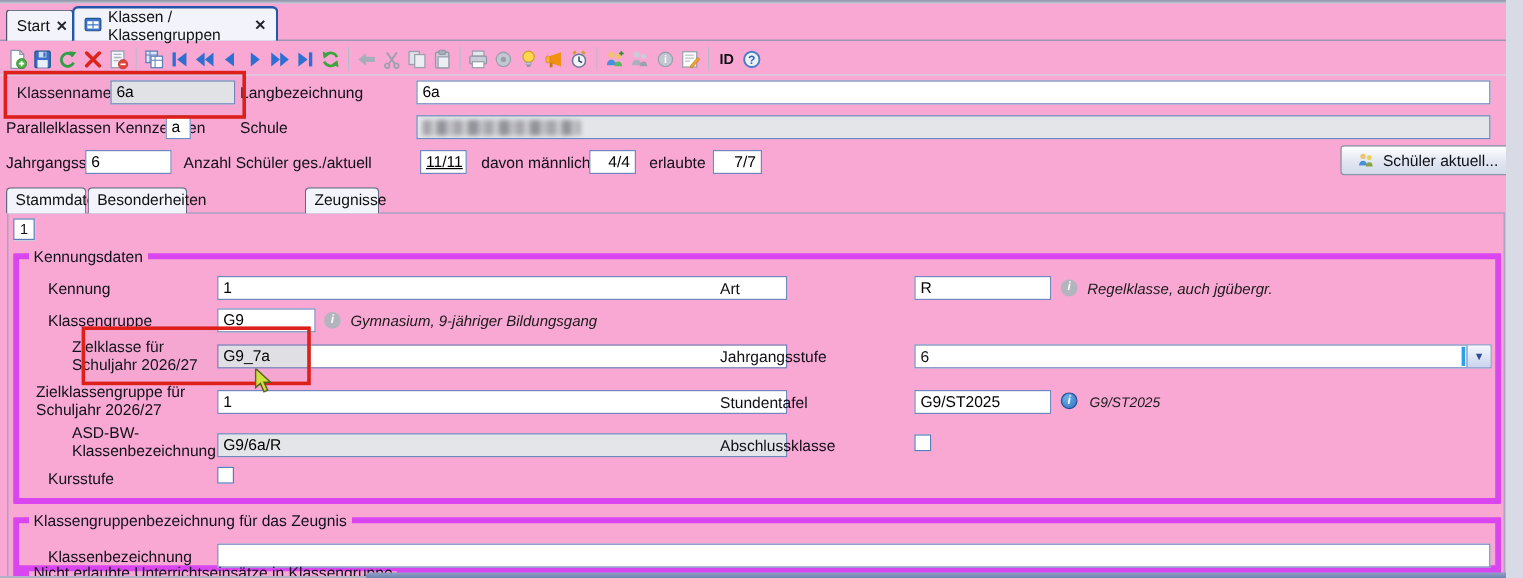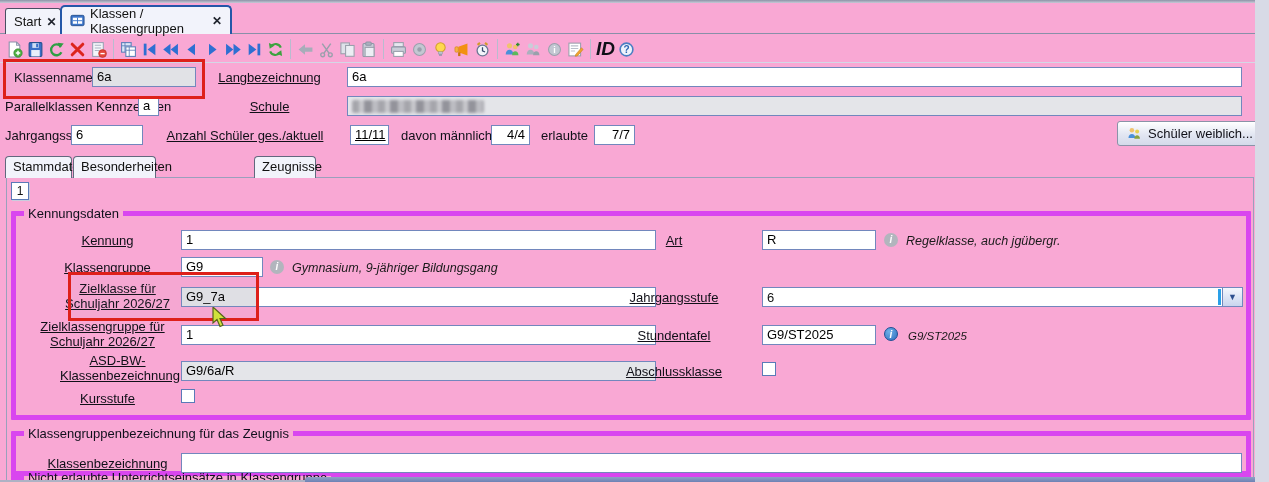--- a/index.html
+++ b/index.html
@@ -3,21 +3,21 @@
 <meta charset="utf-8">
 <style>
   * { margin:0; padding:0; box-sizing:border-box; }
   html,body { background:#d8dae6; }
   #app {
     position:relative; width:1255px; height:482px; overflow:hidden;
     background:#f9a8d4; font-family:"Liberation Sans",sans-serif;
     font-size:13px; color:#111;
   }
   .lbl { position:absolute; white-space:nowrap; color:#101018; }
-  .lbl-r { position:absolute; text-align:center; color:#101018; line-height:15px;text-decoration:underline; }
+  .lbl-r { position:absolute; text-align:left; color:#101018; line-height:15px; }
   .fld {
     position:absolute; border:1px solid #7287bd; background:#fff;
     height:20px; line-height:18px; padding:0 4px; font-size:13px; color:#000;
     overflow:hidden; white-space:nowrap;
   }
   .ro { background:#e4e5e9; }
   .num { text-align:right; }
   .cb { position:absolute; width:14px; height:14px; border:1px solid #5a7ab8; background:#fff; }
   .hint { position:absolute; font-style:italic; font-size:12.5px; color:#1a1a1a; white-space:nowrap; }
   .hint-sm { font-size:11.5px; }
@@ -43,21 +43,21 @@
     display:flex; align-items:center; gap:5px; padding:0 8px; z-index:2;
   }
   .ttab.active { top:5px; height:29px; border:2px solid #2457a8; border-bottom:none; border-radius:5px 5px 0 0; }
   .xglyph { font-weight:bold; font-size:12px; color:#20242e; cursor:default; }
 
   
   .toolbar { position:absolute; left:4px; top:37px; height:24px; display:flex; align-items:center; }
   .tbtn { width:21px; height:21px; display:flex; align-items:center; justify-content:center; }
   .tbtn svg { width:17px; height:17px; }
   .tsep { width:1px; height:20px; background:#b8bccf; margin:0 4px; }
-  .idbtn { font-weight:bold; font-size:19px; padding:0 4px; color:#101018;font-style:italic; }
+  .idbtn { font-weight:bold; font-size:12px; padding:0 4px; color:#101018; }
   .tbline { position:absolute; left:0; top:62px; width:100%; height:1px; background:#d4d7e6; }
 
   
   .redbox { position:absolute; border:3px solid #de201a; z-index:7; background:rgba(160,160,170,0.04); }
 
   
   .dtab {
     position:absolute; top:156px; height:22px; line-height:20px; padding:0 7px;
     background:#f2f3fb; border:1px solid #62687e; border-bottom:none;
     border-radius:4px 4px 0 0; z-index:2; white-space:nowrap;
@@ -346,21 +346,21 @@
 
   <div class="btn" style="left:1117px; top:121px; width:146px; height:25px;">
     <span style="display:flex;">
       <svg width="15" height="15" viewBox="0 0 16 16">
           <circle cx="5.2" cy="4.6" r="2.4" fill="#f0c36d"></circle>
           <path d="M1.6 12.8c0-2.7 1.6-4.3 3.6-4.3s3.6 1.6 3.6 4.3z" fill="#4a90d9"></path>
           <circle cx="10.8" cy="5.8" r="2.1" fill="#e8d24e"></circle>
           <path d="M7.8 13.6c0-2.3 1.3-3.7 3-3.7s3 1.4 3 3.7z" fill="#8aa23c"></path>
         </svg>
     </span>
-    <span>Schüler weiblich...</span>
+    <span>Schüler aktuell...</span>
   </div>
 
   <div class="redbox" style="left:3px; top:59px; width:202px; height:40px;"></div>
 
   <div class="dtab" style="left:5px; width:67px;"><span>Stammdaten</span></div>
   <div class="dtab" style="left:73px; width:83px;"><span>Besonderheiten</span></div>
   <div class="dtab" style="left:254px; width:62px;text-align:center;"><span>Zeugnisse</span></div>
 
   <div class="panel"></div>
 

